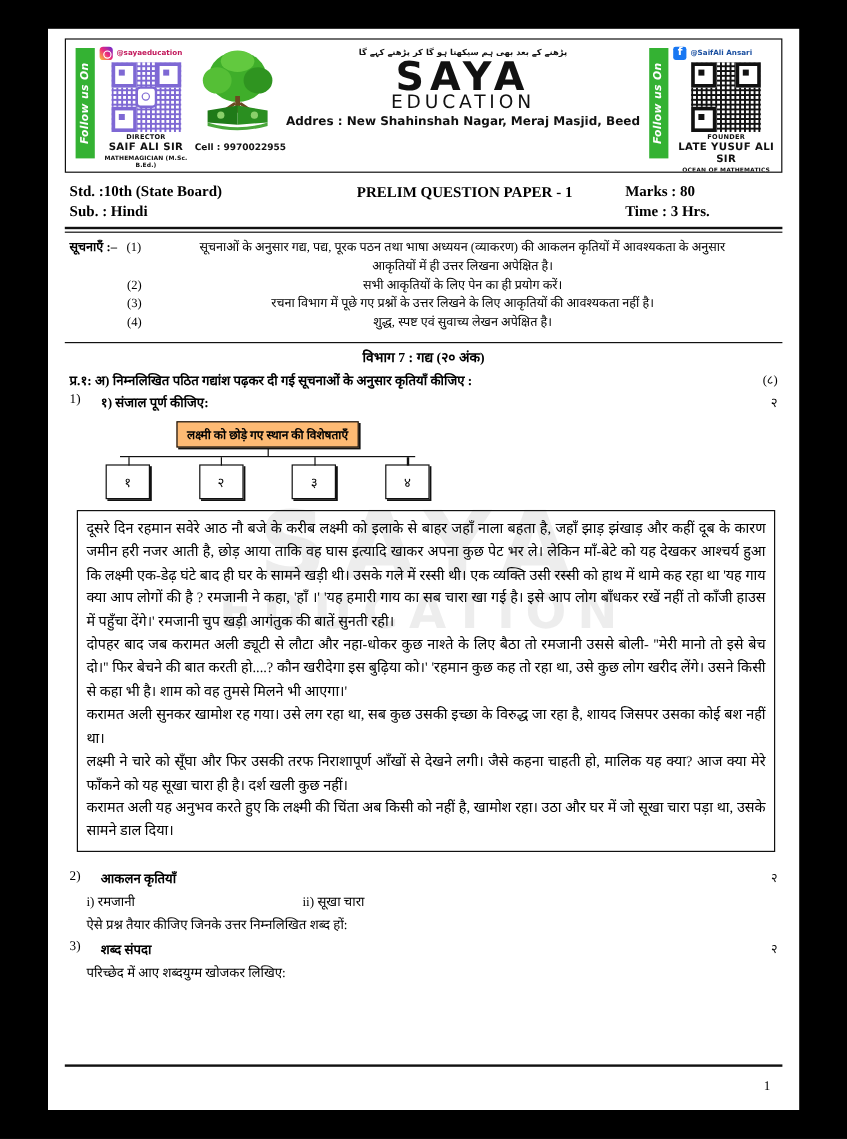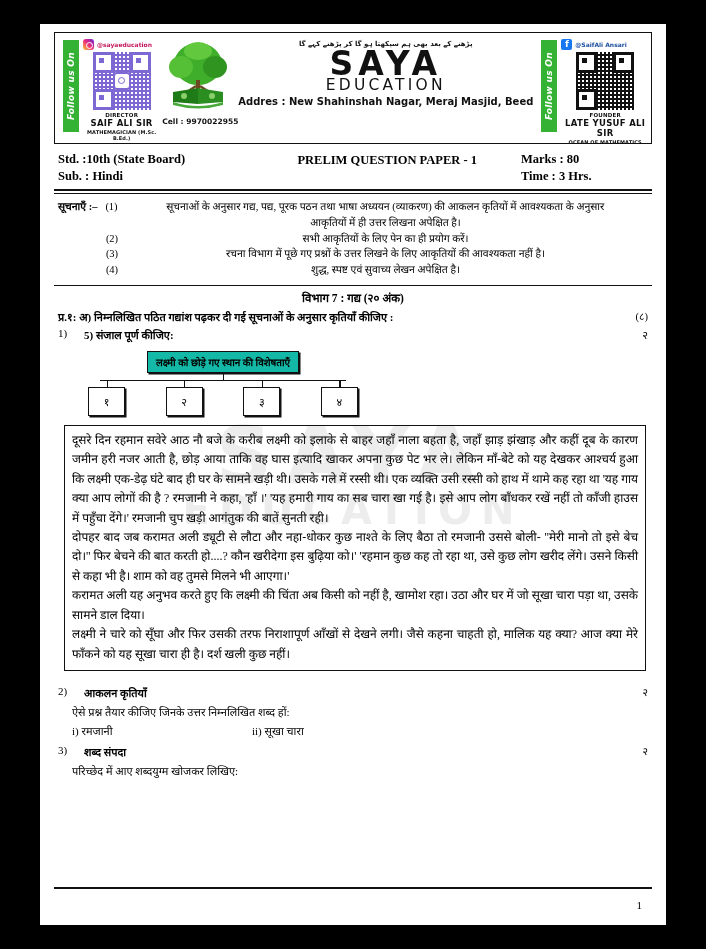--- a/index.html
+++ b/index.html
@@ -298,21 +298,21 @@
     height: 68px;
   }
   .dia-top {
     border: 1.3px solid #111;
     box-shadow: 1.5px 1.5px 0 #111;
     padding: 3px 8px;
     font-size: 10px;
     font-weight: bold;
     text-align: center;
     display: inline-block;
-    background: #14b8a6;
+    background: #fdba74;
     position: relative;
     z-index: 2;
   }
   .dia-connectors {
     position: relative;
     height: 14px;
   }
   .dia-vline {
     position: absolute;
     top: 0; left: 50%;
@@ -534,21 +534,21 @@
 
       <div class="sec-title">विभाग 7 : गद्य (२० अंक)</div>
 
       <div class="qline">
         <span>प्र.१: अ) निम्नलिखित पठित गद्यांश पढ़कर दी गई सूचनाओं के अनुसार कृतियाँ कीजिए :</span>
         <span class="marks">(८)</span>
       </div>
 
       <div class="subline">
         <span class="lbl-a">1)</span>
-        <span class="lbl-b">5) संजाल पूर्ण कीजिए:</span>
+        <span class="lbl-b">१) संजाल पूर्ण कीजिए:</span>
         <span class="marks">२</span>
       </div>
 
       <div class="diagram">
         <div style="text-align:center;">
           <span class="dia-top">लक्ष्मी को छोड़े गए स्थान की विशेषताएँ</span>
         </div>
         <div class="dia-connectors">
           <span class="dia-vline"></span>
           <span class="dia-hline"></span>
@@ -557,36 +557,37 @@
           <span class="dia-box">१</span>
           <span class="dia-box">२</span>
           <span class="dia-box">३</span>
           <span class="dia-box">४</span>
         </div>
       </div>
 
       <div class="passage">
         <p>दूसरे दिन रहमान सवेरे आठ नौ बजे के करीब लक्ष्मी को इलाके से बाहर जहाँ नाला बहता है, जहाँ झाड़ झंखाड़ और कहीं दूब के कारण जमीन हरी नजर आती है, छोड़ आया ताकि वह घास इत्यादि खाकर अपना कुछ पेट भर ले। लेकिन माँ-बेटे को यह देखकर आश्चर्य हुआ कि लक्ष्मी एक-डेढ़ घंटे बाद ही घर के सामने खड़ी थी। उसके गले में रस्सी थी। एक व्यक्ति उसी रस्सी को हाथ में थामे कह रहा था 'यह गाय क्या आप लोगों की है ? रमजानी ने कहा, 'हाँ ।' 'यह हमारी गाय का सब चारा खा गई है। इसे आप लोग बाँधकर रखें नहीं तो काँजी हाउस में पहुँचा देंगे।' रमजानी चुप खड़ी आगंतुक की बातें सुनती रही।</p>
         <p>दोपहर बाद जब करामत अली ड्यूटी से लौटा और नहा-धोकर कुछ नाश्ते के लिए बैठा तो रमजानी उससे बोली- ''मेरी मानो तो इसे बेच दो।'' फिर बेचने की बात करती हो....? कौन खरीदेगा इस बुढ़िया को।' 'रहमान कुछ कह तो रहा था, उसे कुछ लोग खरीद लेंगे। उसने किसी से कहा भी है। शाम को वह तुमसे मिलने भी आएगा।'</p>
+        <p>करामत अली सुनकर खामोश रह गया। उसे लग रहा था, सब कुछ उसकी इच्छा के विरुद्ध जा रहा है, शायद जिसपर उसका कोई बश नहीं था।</p>
+        <p>लक्ष्मी ने चारे को सूँघा और फिर उसकी तरफ निराशापूर्ण आँखों से देखने लगी। जैसे कहना चाहती हो, मालिक यह क्या? आज क्या मेरे फाँकने को यह सूखा चारा ही है। दर्श खली कुछ नहीं।</p>
         <p>करामत अली यह अनुभव करते हुए कि लक्ष्मी की चिंता अब किसी को नहीं है, खामोश रहा। उठा और घर में जो सूखा चारा पड़ा था, उसके सामने डाल दिया।</p>
-        <p>लक्ष्मी ने चारे को सूँघा और फिर उसकी तरफ निराशापूर्ण आँखों से देखने लगी। जैसे कहना चाहती हो, मालिक यह क्या? आज क्या मेरे फाँकने को यह सूखा चारा ही है। दर्श खली कुछ नहीं।</p>
       </div>
 
       <div class="tail">
 
         <div class="tail-row">
           <span class="t-num">2)</span>
           <span class="t-body bold">आकलन कृतियाँ</span>
           <span class="t-mark">२</span>
         </div>
-        <div class="sub-q">ऐसे प्रश्न तैयार कीजिए जिनके उत्तर निम्नलिखित शब्द हों:</div>
         <div class="sub-q sub-q-row">
           <span class="a">i)  रमजानी</span>
           <span>ii) सूखा चारा</span>
         </div>
+        <div class="sub-q">ऐसे प्रश्न तैयार कीजिए जिनके उत्तर निम्नलिखित शब्द हों:</div>
 
         <div class="tail-row">
           <span class="t-num">3)</span>
           <span class="t-body bold">शब्द संपदा</span>
           <span class="t-mark">२</span>
         </div>
         <div class="sub-q">परिच्छेद में आए शब्दयुग्म खोजकर लिखिए:</div>
       </div>
 
     </div>

